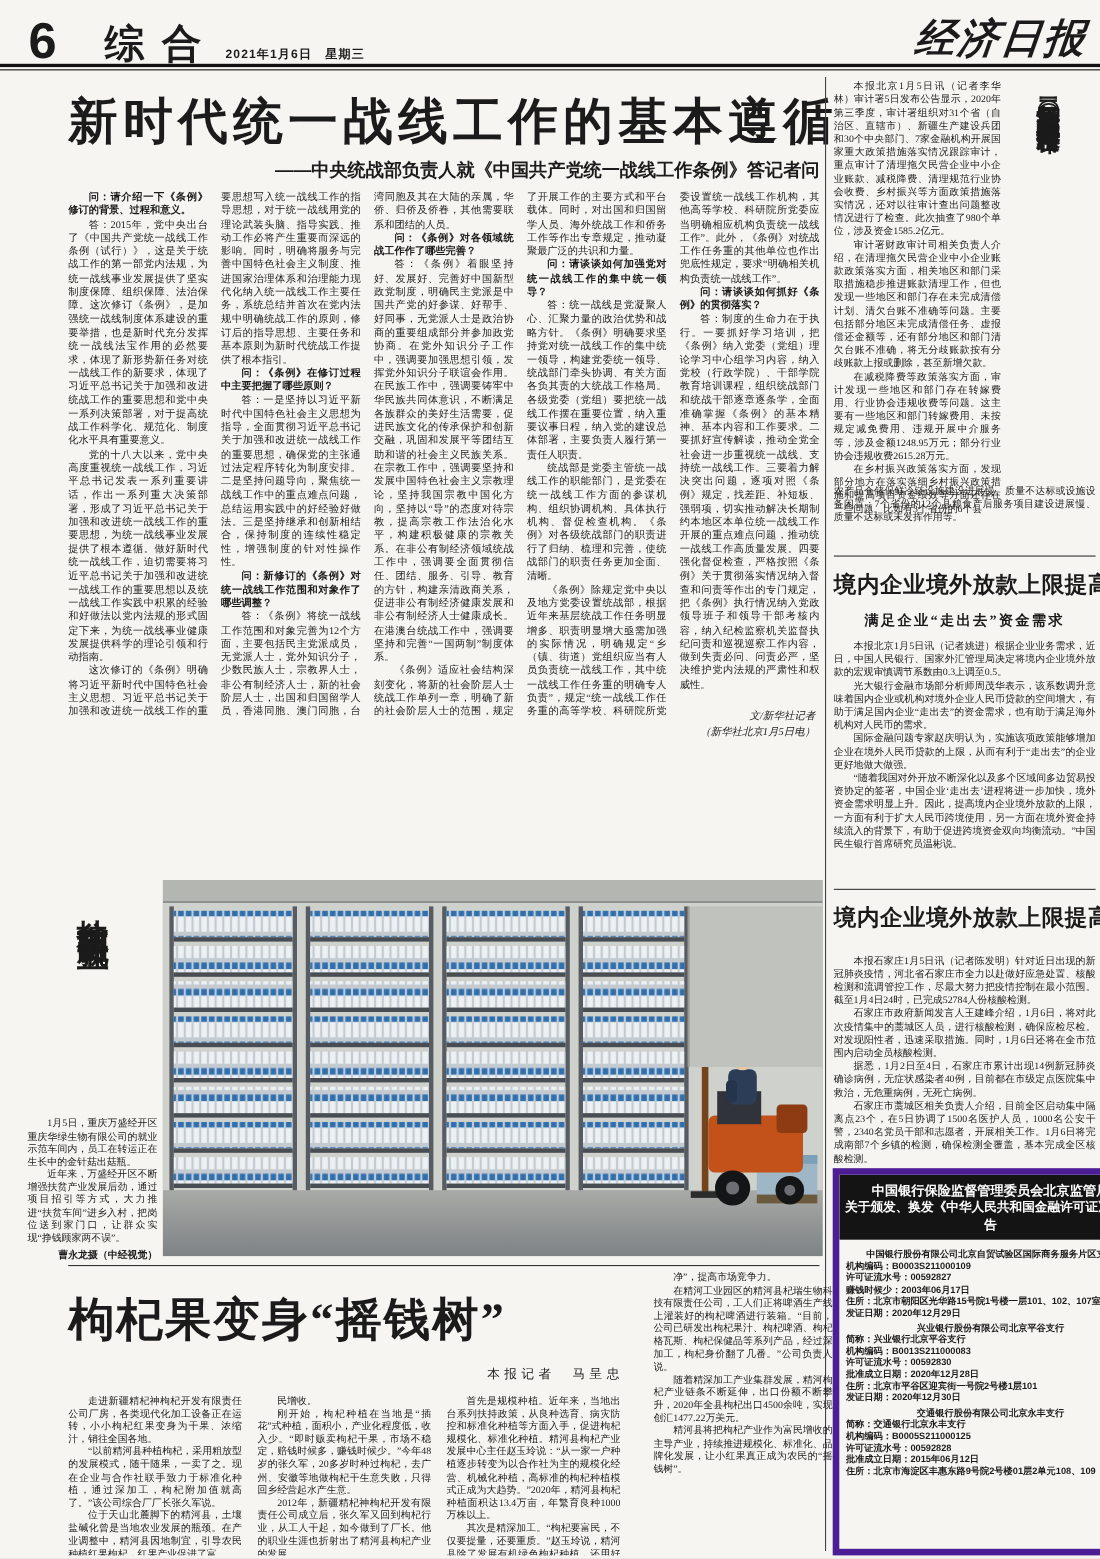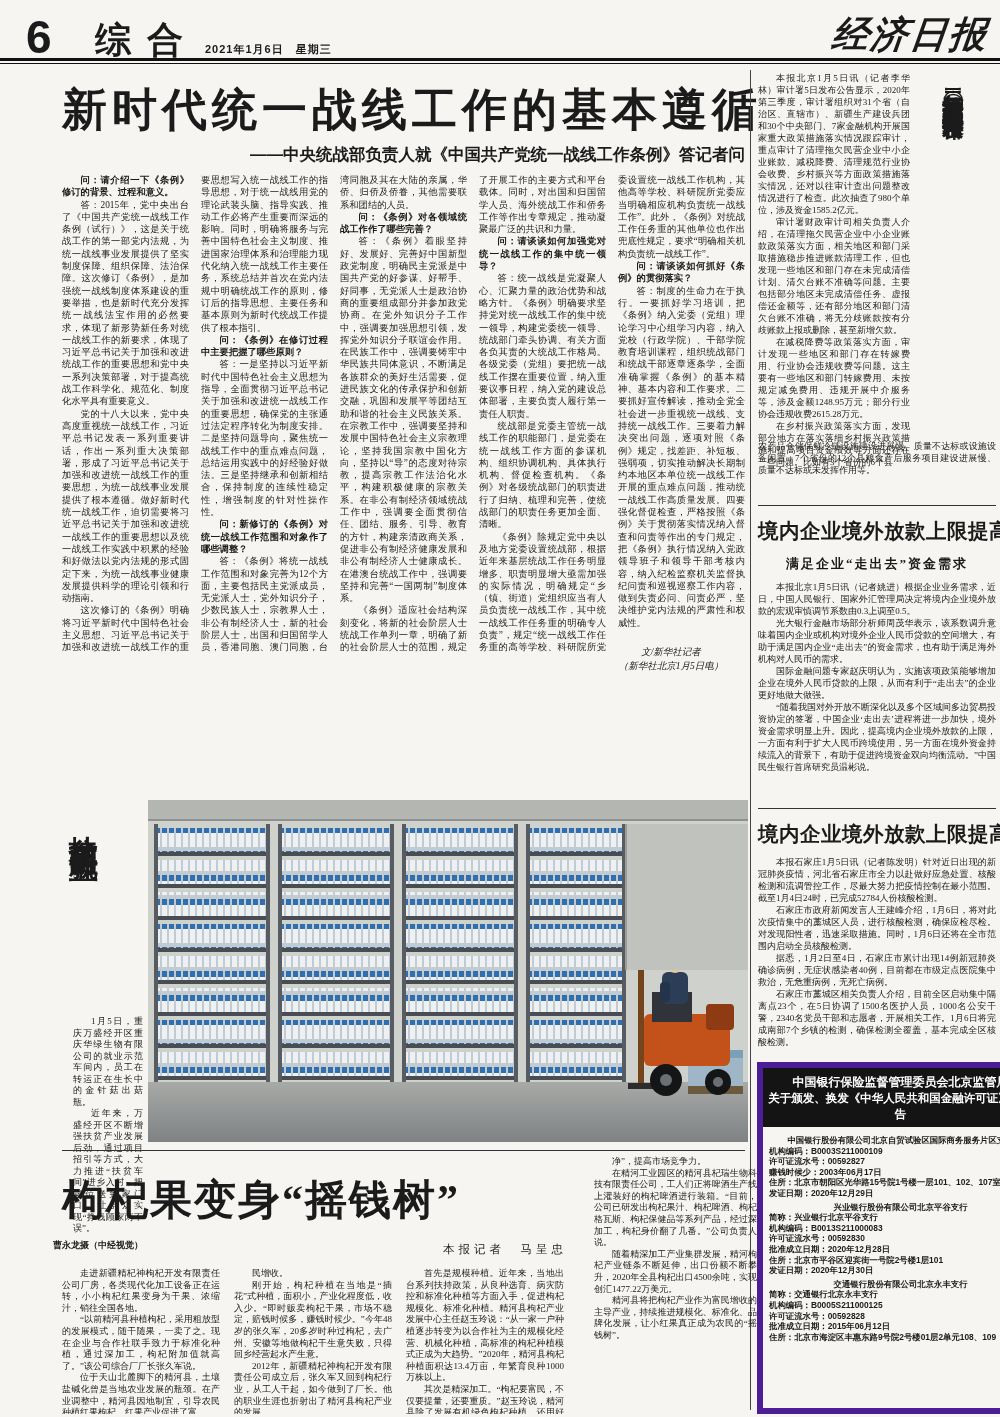--- a/index.html
+++ b/index.html
@@ -20,58 +20,58 @@
 
   
   .main-article{left:62px;top:70px;width:683px;height:715px;}
   .main-headline{left:0;top:10px;width:683px;text-align:center;font-size:45px;font-weight:900;
                  letter-spacing:5px;white-space:nowrap;}
   .main-subtitle{left:0;top:74px;width:683px;text-align:right;font-size:16.5px;font-weight:900;}
   .main-cols{left:0;top:104px;width:683px;height:600px;column-count:5;column-gap:12px;
              font-size:9.3px;line-height:12.3px;text-align:justify;overflow:hidden;}
   .para{text-indent:2em;margin:0;}
   .q{font-weight:bold;}
-  .main-credit{right:4px;top:575px;width:140px;text-align:center;font-size:9.5px;
+  .main-credit{right:4px;top:575px;width:140px;text-align:right;font-size:9.5px;
                font-style:italic;line-height:14px;}
 
   
   .v-rule{left:750px;top:70px;width:1px;height:1340px;background:#444;}
   .audit{left:758px;top:72px;width:238px;height:428px;display:flex;}
   .audit-text{width:152px;font-size:9px;line-height:12px;text-align:justify;overflow:hidden;height:420px;}
   .audit-title{flex:1;display:flex;justify-content:center;}
   .v-title{writing-mode:vertical-rl;text-orientation:upright;font-weight:900;}
   .audit-title .v-title{font-size:21.5px;letter-spacing:1.5px;height:420px;}
   .audit-tail{left:758px;top:440px;width:238px;font-size:9px;line-height:12px;text-align:justify;}
   .hr1{left:758px;top:505px;width:238px;height:1px;background:#333;}
   .loan{left:758px;top:517px;width:238px;}
   .story-headline{text-align:center;font-size:20.5px;font-weight:900;letter-spacing:0.5px;white-space:nowrap;}
   .loan-sub{text-align:center;font-size:13px;font-weight:600;margin:10px 0 8px 0;letter-spacing:2px;}
   .story-body{font-size:9px;line-height:12px;text-align:justify;}
   .hr2{left:758px;top:808px;width:238px;height:1px;background:#333;}
   .testing{left:758px;top:820px;width:238px;}
-  .testing .story-body{margin-top:8px;}
+  .testing .story-body{margin-top:19px;}
 
   
   .notice{left:757px;top:1062px;width:287px;height:352px;border:6px solid #4c1d95;background:#f6f5f1;
           box-sizing:border-box;overflow:hidden;}
   .notice-head{background:#141414;color:#fff;text-align:center;padding:6px 2px 5px 2px;
                font-weight:900;line-height:16px;}
   .notice-head .l1{font-size:12px;}
   .notice-head .l2{font-size:11.5px;}
   .notice-body{padding:5px 6px;font-size:8.4px;line-height:10.6px;font-weight:600;text-align:justify;}
   .notice-intro{text-indent:2em;}
   .entry-name{text-align:center;font-weight:900;margin-top:3px;}
   .entry-line{text-indent:0;}
 
   
   .photo-side{left:25px;top:812px;width:118px;height:330px;}
   .photo-side-title{display:flex;justify-content:center;}
   .photo-side-title .v-title{font-size:29px;height:192px;letter-spacing:3px;}
   .photo-caption{margin-top:12px;font-size:9px;line-height:11.5px;text-align:justify;}
-  .photo-caption .para{text-indent:2em;margin-left:48px;}
+  .photo-caption .para{text-indent:2em;}
   .photo-credit{margin-top:4px;font-size:9px;font-weight:bold;text-align:right;}
   .photo-frame{left:148px;top:800px;width:600px;height:342px;background:#b9bbb6;overflow:hidden;}
 
   
   .goji-rule{left:62px;top:1150px;width:683px;height:1px;background:#333;}
   .goji{left:62px;top:1156px;width:683px;height:258px;}
   .goji-headline{left:0;top:16px;width:505px;text-align:left;font-size:42px;font-weight:900;
                  letter-spacing:2px;white-space:nowrap;}
   .goji-byline{left:0;top:86px;width:505px;text-align:right;font-size:11.5px;letter-spacing:4px;}
   .goji-col{font-size:9px;line-height:11.6px;text-align:justify;overflow:hidden;}

